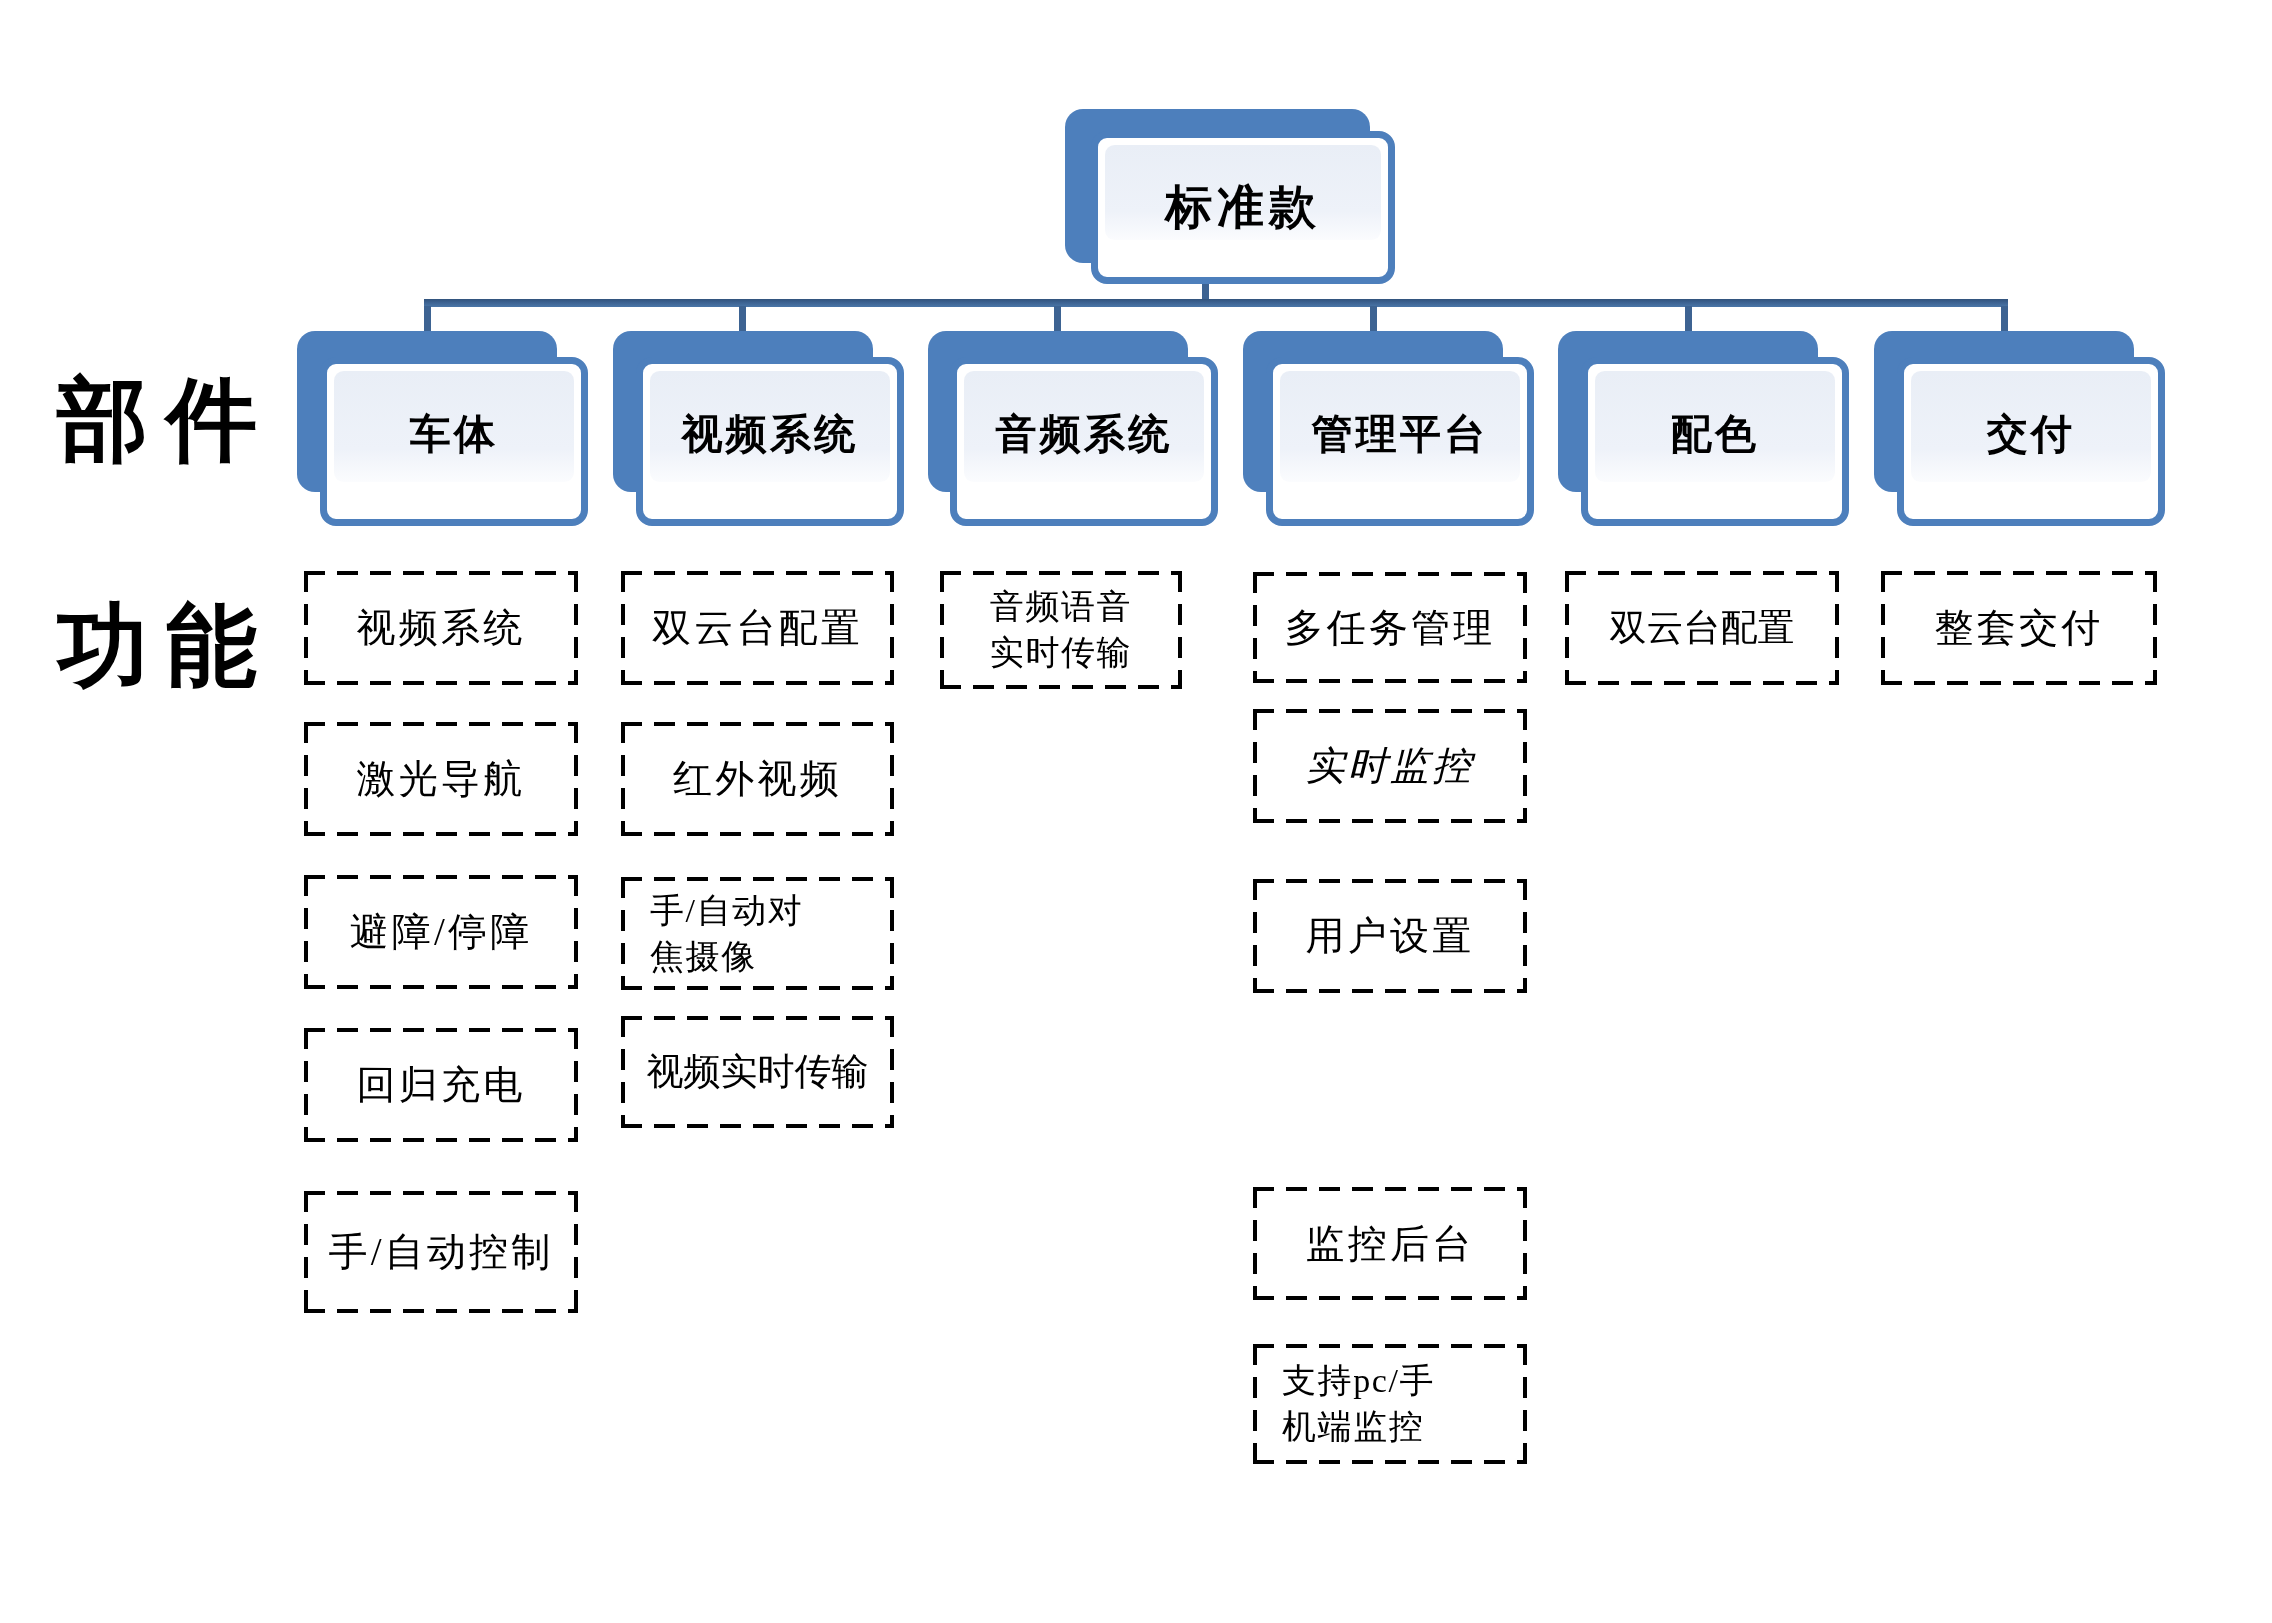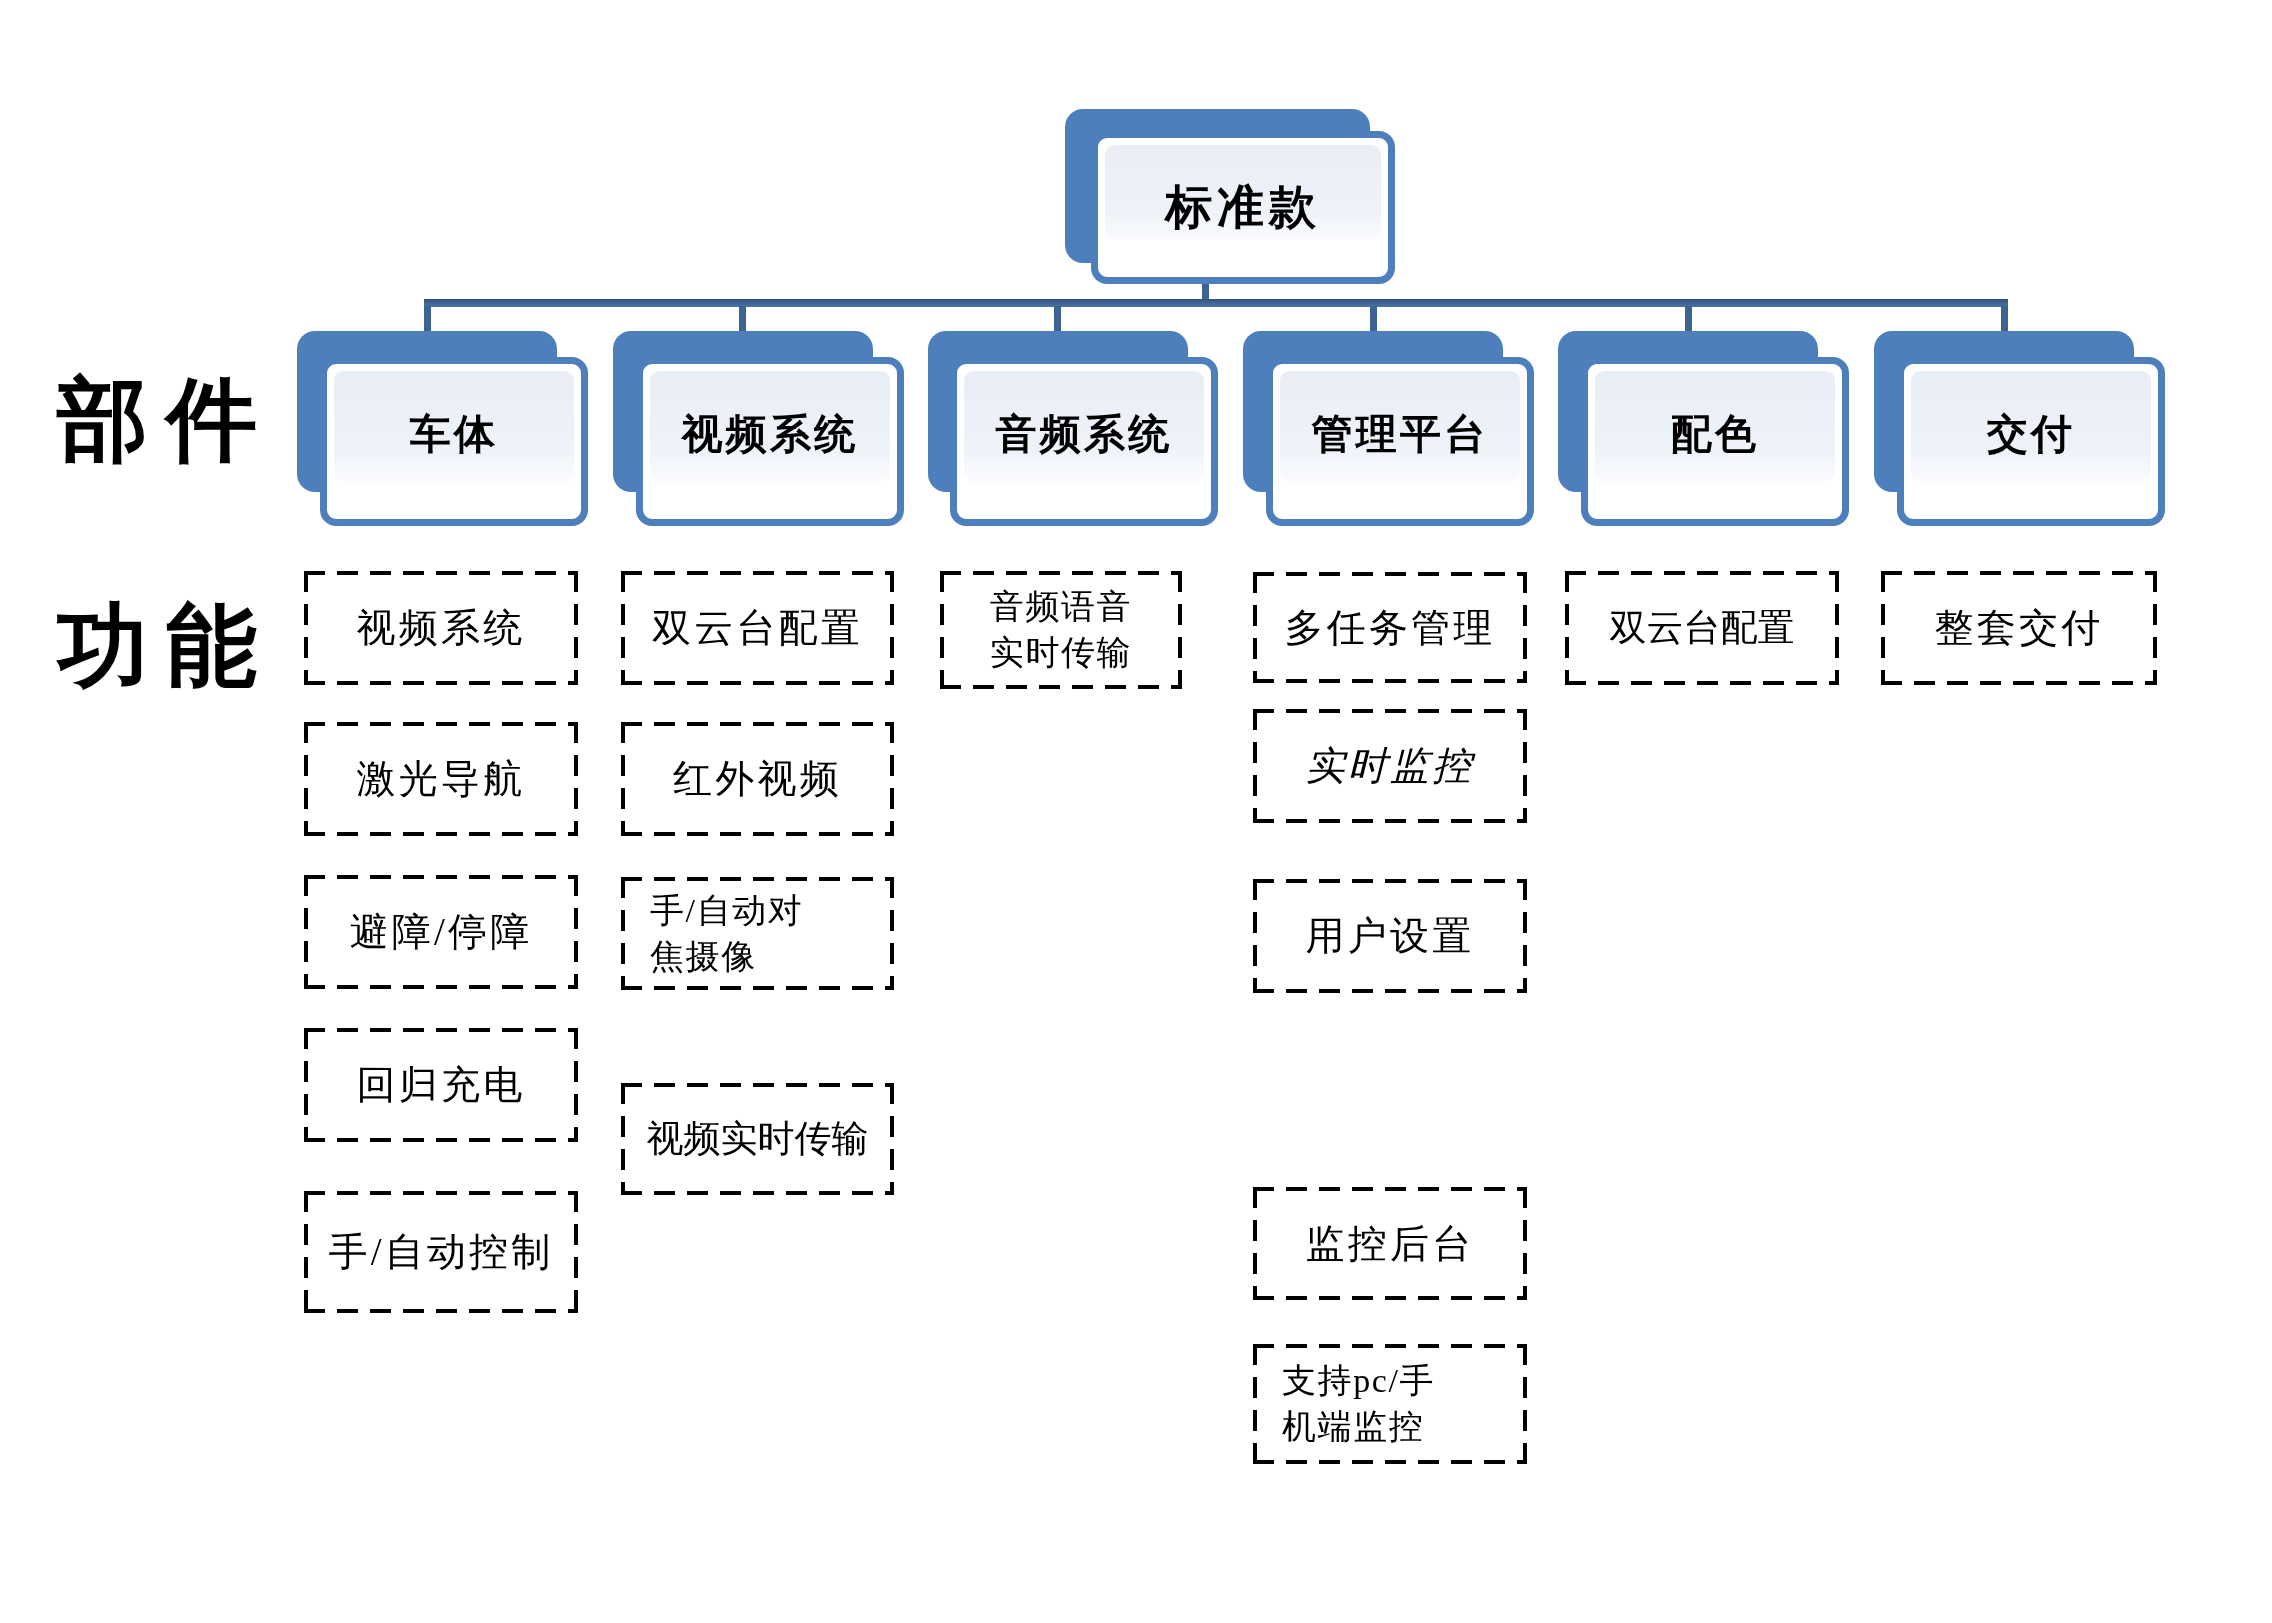--- a/index.html
+++ b/index.html
@@ -138,21 +138,21 @@
   <div class="fn" style="left:304px;top:571px;width:274px;height:114px;">视频系统</div>
   <div class="fn" style="left:304px;top:722px;width:274px;height:114px;">激光导航</div>
   <div class="fn" style="left:304px;top:875px;width:274px;height:114px;">避障/停障</div>
   <div class="fn" style="left:304px;top:1028px;width:274px;height:114px;">回归充电</div>
   <div class="fn" style="left:304px;top:1191px;width:274px;height:122px;">手/自动控制</div>
 
   <div class="fn" style="left:621px;top:571px;width:273px;height:114px;">双云台配置</div>
   <div class="fn" style="left:621px;top:722px;width:273px;height:114px;">红外视频</div>
   <div class="fn wrap left" style="left:621px;top:877px;width:273px;height:113px;">手/自动对
 焦摄像</div>
-  <div class="fn six" style="left:621px;top:1083px;width:273px;height:112px;">视频实时传输</div>
+  <div class="fn six" style="left:621px;top:1016px;width:273px;height:112px;">视频实时传输</div>
 
   <div class="fn wrap" style="left:940px;top:571px;width:242px;height:118px;">音频语音
 实时传输</div>
 
   <div class="fn" style="left:1253px;top:572px;width:274px;height:111px;">多任务管理</div>
   <div class="fn" style="left:1253px;top:709px;width:274px;height:114px;font-style:italic;">实时监控</div>
   <div class="fn" style="left:1253px;top:879px;width:274px;height:114px;">用户设置</div>
   <div class="fn" style="left:1253px;top:1187px;width:274px;height:113px;">监控后台</div>
   <div class="fn wrap left" style="left:1253px;top:1344px;width:274px;height:120px;">支持pc/手
 机端监控</div>

